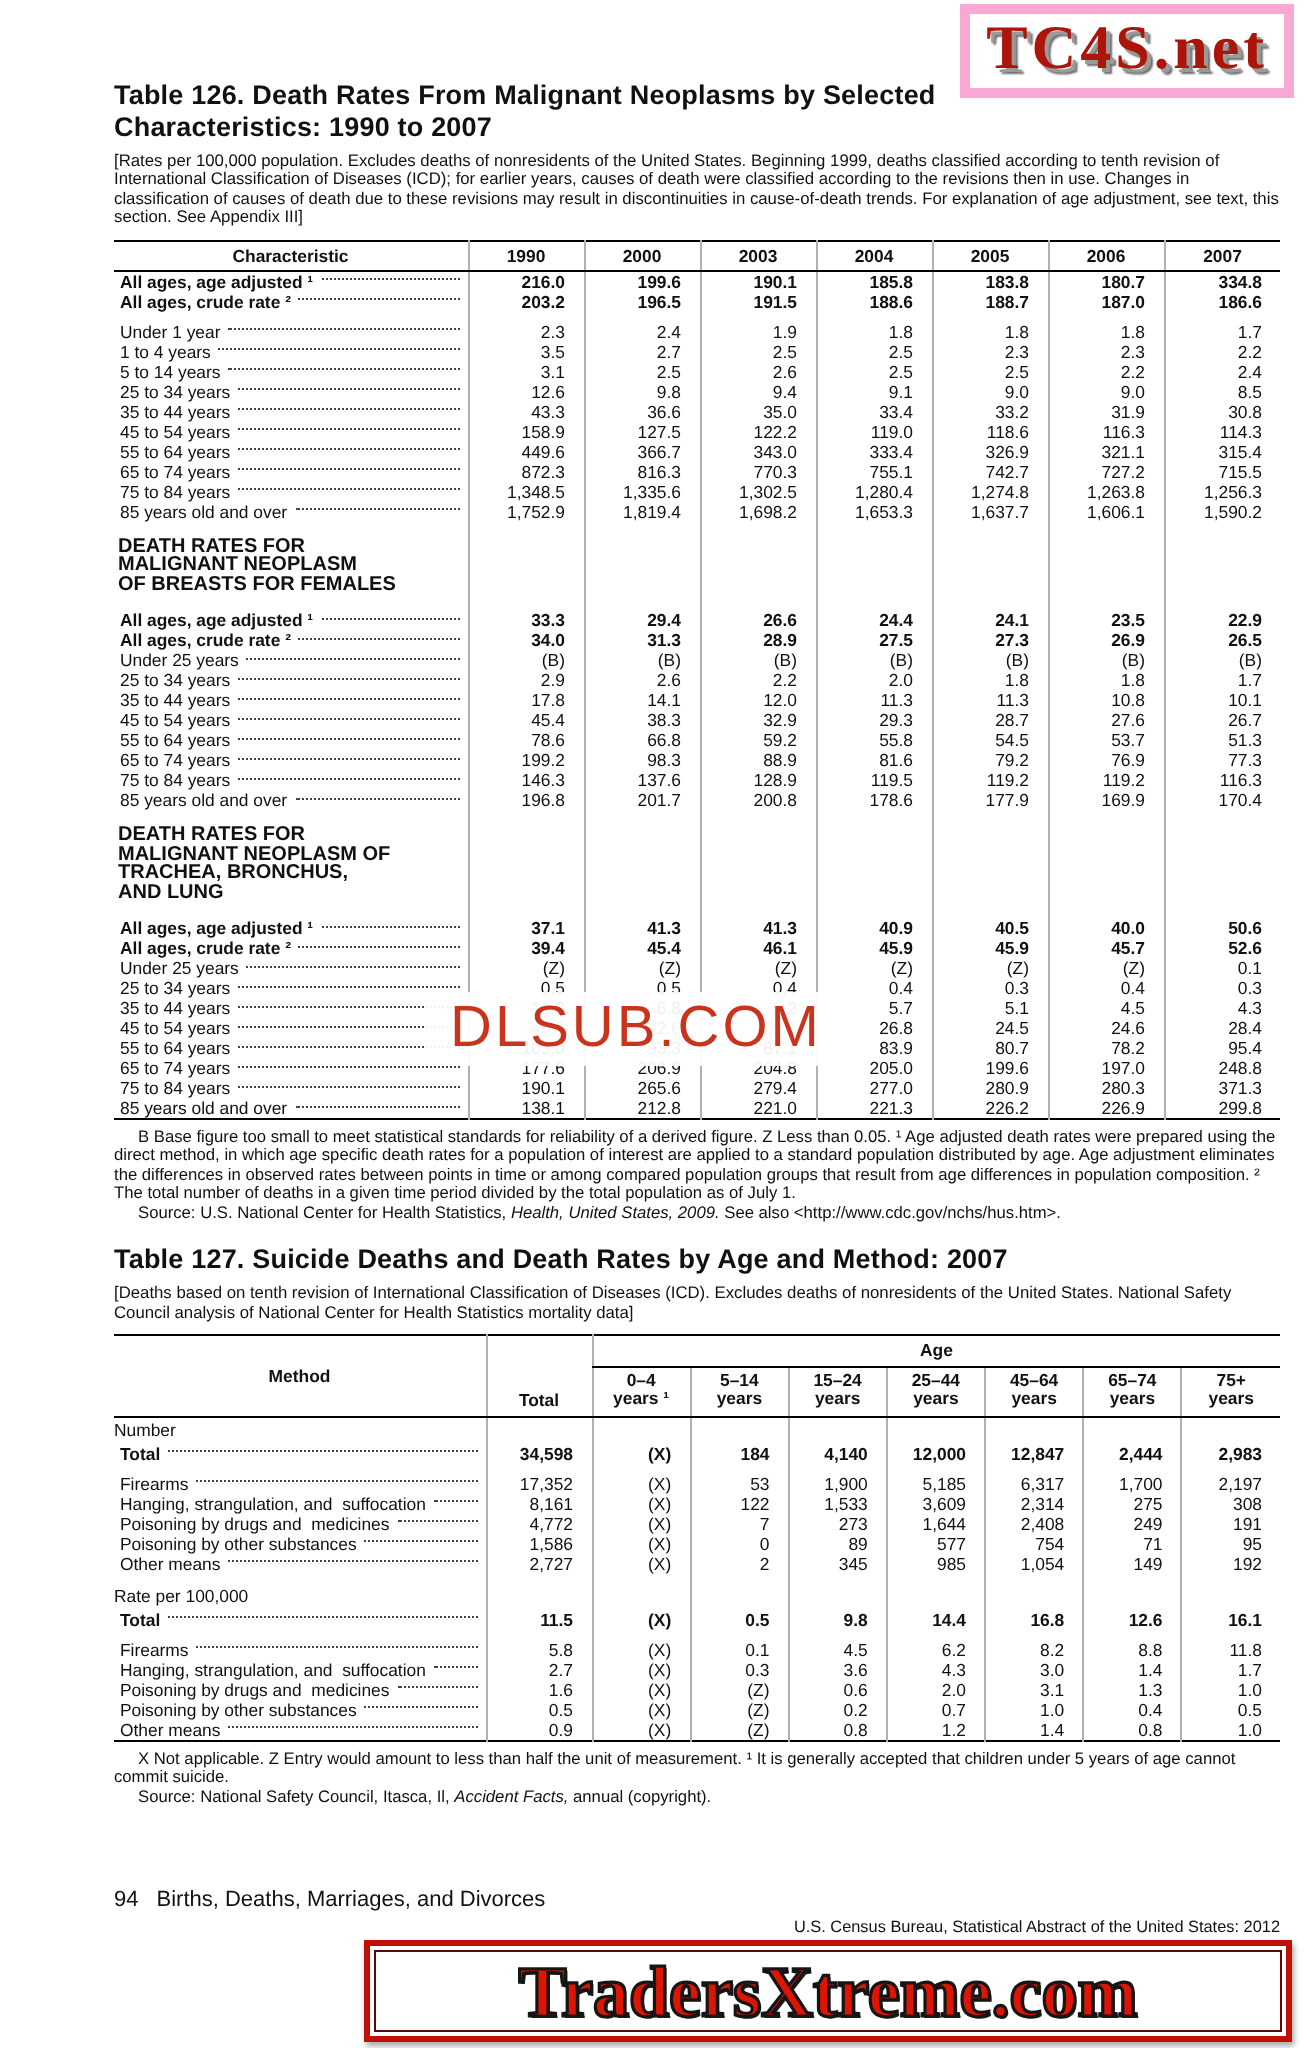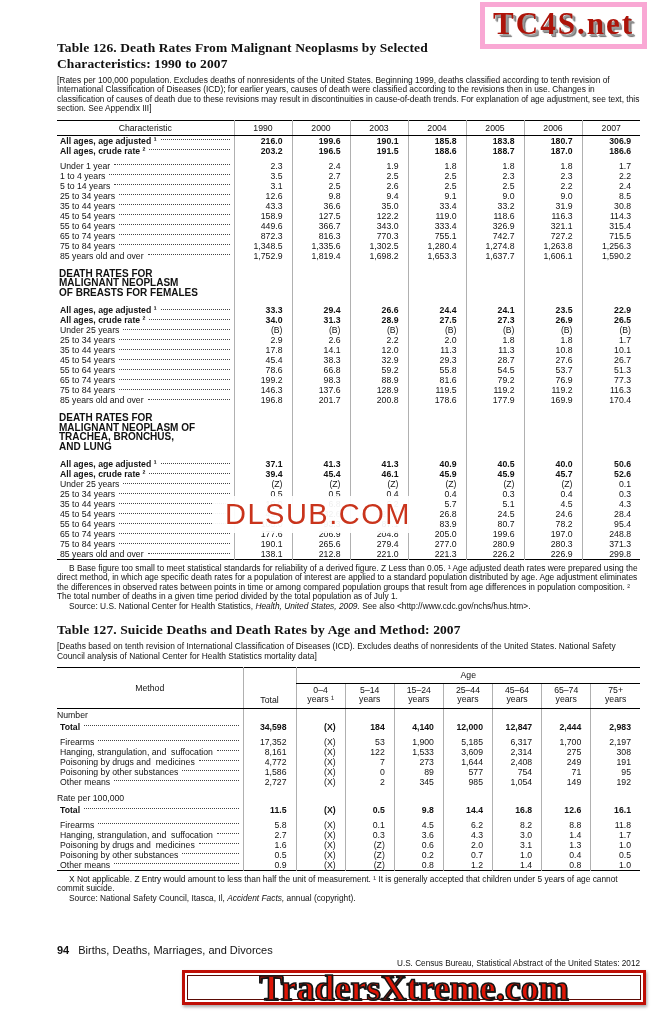--- a/index.html
+++ b/index.html
@@ -1,24 +1,24 @@
 <!DOCTYPE html>
 <html><head>
 <meta charset="utf-8">
 <style>
 *{margin:0;padding:0;box-sizing:border-box}
 html,body{width:652px;height:1024px}
 body{position:relative;background:#fff;font-family:"Liberation Sans",sans-serif;color:#111;overflow:hidden}
 .page{position:absolute;inset:0;padding:40px 12px 0 57px}
-.tbl-title{font-family:Liberation Serif, serif;font-weight:700;font-size:13.5px;line-height:15.5px;white-space:pre-line;margin-bottom:5px;letter-spacing:.1px}
+.tbl-title{font-family:Liberation Sans, sans-serif;font-weight:700;font-size:13.5px;line-height:15.5px;white-space:pre-line;margin-bottom:5px;letter-spacing:.1px}
 .t127-title{margin-top:10px}
 .note{font-size:8.4px;line-height:9.4px;margin-bottom:6px}
 .twrap{position:relative}
 .t{border-collapse:collapse;table-layout:fixed;width:583px;border-top:1.4px solid #000;border-bottom:1px solid #000}
-.t th{font-weight:400;text-align:center;font-size:8.7px}
+.t th{font-weight:700;text-align:center;font-size:8.7px}
 .t td{font-size:8.7px;line-height:10px;vertical-align:bottom}
 .t td+td,.t thead th+th,.t127 thead tr.hdr2 th{border-left:1px solid #b0b0b0}
 .t126 thead th{border-bottom:1px solid #000;padding:2px 0}
 .t126 col.c-char{width:177px}.t126 col.c-yr{width:58px}
 .t127 col.c-method{width:186px}.t127 col.c-total{width:53px}.t127 col.c-age{width:49.14px}
 tr.bold-row td{font-weight:700}
 tr.blank-row td{height:5px}
 td.lbl .lw{display:flex;align-items:center;padding-left:3px}
 td.lbl span:first-child{white-space:pre}
 .leader{flex:1 1 4px;border-bottom:1px dotted #444;margin:0 4px 2px 4px}
@@ -27,25 +27,25 @@
 td.sub{padding:1px 0 2px}
 .t127 thead th{border-bottom:1px solid #000}
 .t127 .method-h{vertical-align:middle}
 .t127 .total-h{vertical-align:bottom;padding-bottom:3px}
 .t127 .age-h{padding:2.5px 0}
 .t127 thead tr.hdr2 th{white-space:pre-line;line-height:9.4px;padding:2px 0 3px;vertical-align:bottom}
 .fn{font-size:8.35px;line-height:9.3px;margin-top:4px;text-indent:12px}
 .fn.src{margin-top:1px}
 .fn i{font-style:italic}
 .footer-line{position:absolute;left:57px;top:944px;font-size:11px}
-.footer-line .pgnum{font-weight:700;margin-right:9px}
+.footer-line .pgnum{font-weight:400;margin-right:9px}
 .census-line{position:absolute;right:12px;top:959px;font-size:8.2px}
 .wm-tc4s{position:absolute;top:2px;right:5px;border:5px solid #f9a8d4;background:#fff;padding:0 8px 3px;font-family:"Liberation Serif",serif;font-weight:700;font-size:31px;line-height:34px;letter-spacing:2px;color:#ad140a;text-shadow:2px 2px 0 #9a9a9a,3px 3px 1px #6f6f6f}
 .wm-dlsub{position:absolute;top:376px;left:156px;font-weight:400;font-size:29px;line-height:33px;letter-spacing:1.5px;color:#c9341c;background:rgba(255,255,255,.93);padding:2px 12px;text-shadow:0 0 3px #fff,0 0 5px #fff,0 0 7px #fff}
-.wm-traders{position:absolute;left:182px;top:970px;width:464px;height:35px;display:flex;align-items:center;justify-content:center;background:#fff;border:3px solid #bf0f06;box-shadow:inset 0 0 0 2px #fff,inset 0 0 0 3px #5a0a05,1px 2px 3px rgba(0,0,0,.35);font-family:"Liberation Serif",serif;font-weight:700;font-size:36px;color:#dd1505;-webkit-text-stroke:1.6px #151515;text-shadow:1px 1px 0 #222}
+.wm-traders{position:absolute;left:182px;top:970px;width:464px;height:51px;display:flex;align-items:center;justify-content:center;background:#fff;border:3px solid #bf0f06;box-shadow:inset 0 0 0 2px #fff,inset 0 0 0 3px #5a0a05,1px 2px 3px rgba(0,0,0,.35);font-family:"Liberation Serif",serif;font-weight:700;font-size:36px;color:#dd1505;-webkit-text-stroke:1.6px #151515;text-shadow:1px 1px 0 #222}
 </style>
 </head>
 <body>
 
 <div class="page">
 
   <div class="wm-tc4s">TC4S.net</div>
 
   <h2 class="tbl-title">Table 126. Death Rates From Malignant Neoplasms by Selected
 Characteristics: 1990 to 2007</h2>
@@ -82,21 +82,21 @@
                 <span>All ages, age adjusted ¹</span>
                 <span class="leader"></span>
               </div>
             </td>
             <td class="val">216.0</td>
             <td class="val">199.6</td>
             <td class="val">190.1</td>
             <td class="val">185.8</td>
             <td class="val">183.8</td>
             <td class="val">180.7</td>
-            <td class="val">306.9</td>
+            <td class="val">334.8</td>
           </tr>
           <tr class="bold-row">
             <td class="lbl">
               <div class="lw">
                 <span>All ages, crude rate ²</span>
                 <span class="leader"></span>
               </div>
             </td>
             <td class="val">203.2</td>
             <td class="val">196.5</td>

